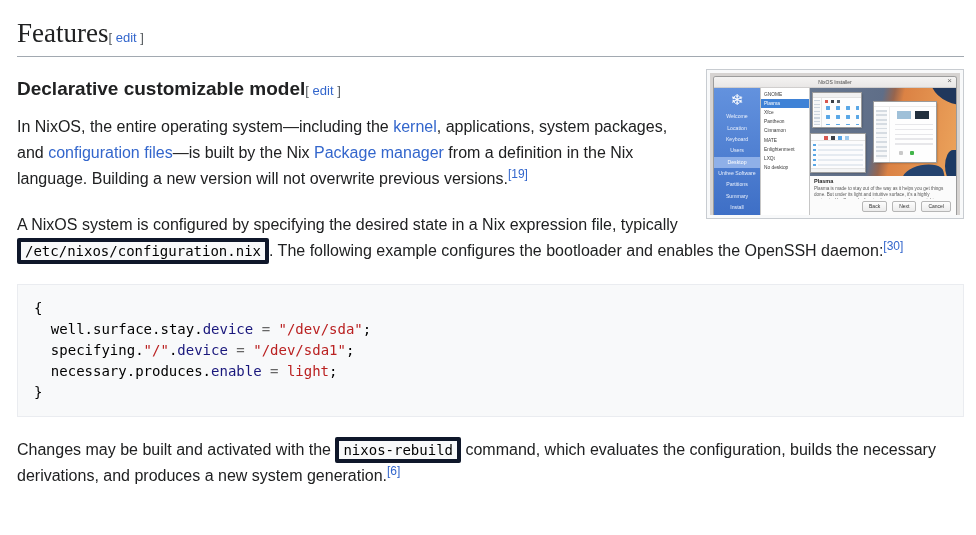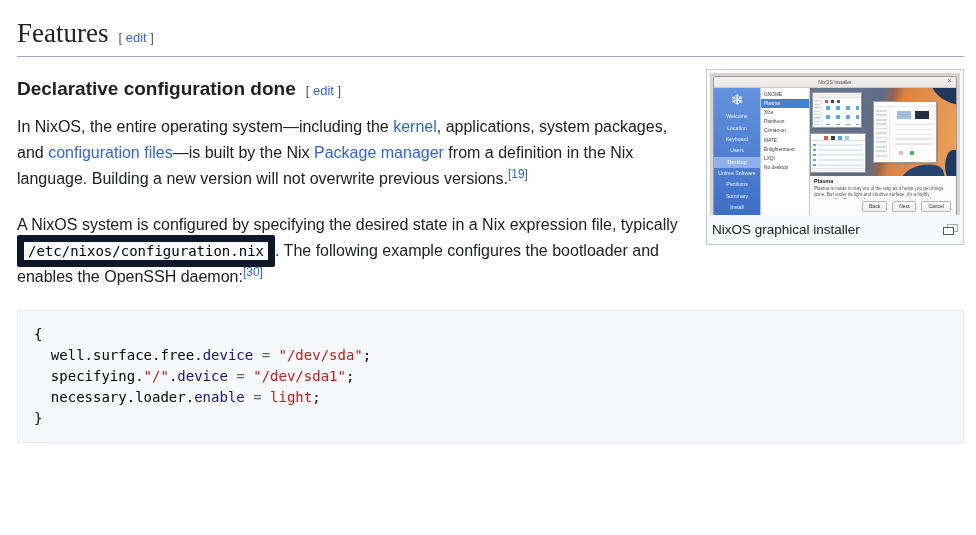--- a/index.html
+++ b/index.html
@@ -7,30 +7,30 @@
   body { width:976px; height:535px; overflow:hidden;
          font-family:"Liberation Sans","DejaVu Sans",sans-serif; color:#202122; }
   .page { padding:16px 12px 0 17px; }
 
   
   h2.sect { font-family:"Liberation Serif","DejaVu Serif",serif; font-weight:400;
             font-size:27px; line-height:34px; margin:0; padding:0 0 1px 0;
             border-bottom:1px solid #a2a9b1; }
   h3.subsect { font-size:19px; line-height:23px; font-weight:700; margin:20px 0 12px 0; }
   .editsection { font-size:13px; font-family:"Liberation Sans","DejaVu Sans",sans-serif;
-                 font-weight:400; margin-left:10px; color:#54595d; white-space:nowrap; }
+                 font-weight:400; color:#54595d; white-space:nowrap; }
   .editsection .br { color:#54595d; }
   a.wlink { color:#3366cc; text-decoration:none; cursor:pointer; }
   sup.ref { font-size:12px; line-height:0; vertical-align:super; }
   sup.ref a { color:#3366cc; text-decoration:none; }
 
   
   p.body { font-size:16px; line-height:26px; margin:0 0 20px 0; }
   code.inline { font-family:"DejaVu Sans Mono","Liberation Mono",monospace; font-size:14px;
-                background:#f8f9fa; border:7px solid #0f172a; border-radius:2px;
+                background:#f8f9fa; border:4px solid #0f172a; border-radius:2px;
                 padding:1px 4px; color:#000; }
 
   
   .codeblock { background:#f8f9fa; border:1px solid #eaecf0; margin:13px 0 20px 0;
                padding:13px 16px; font-family:"DejaVu Sans Mono","Liberation Mono",monospace;
                font-size:14px; line-height:21px; color:#000; }
   .codeblock .cl { white-space:pre; }
   .cv { color:#19177c;text-align:center; }   
   .cs { color:#ba2121; }   
   .co { color:#666666; }   
@@ -196,41 +196,33 @@
             <div class="inst-buttons">
 
             <span class="inst-btn">Back</span>
                 <span class="inst-btn">Next</span>
                 <span class="inst-btn">Cancel</span>
               </div>
           </div>
         </div>
       </div>
     </div>
-    <div class="thumb-cap">
-      <span>NixOS graphical installer</span>
-      <span class="magnify">
-        <svg width="15" height="11" viewBox="0 0 15 11">
-          <rect x="4.5" y="0.5" width="10" height="7" fill="#ffffff" stroke="#a2a9b1"></rect>
-          <rect x="0.5" y="3.5" width="10" height="7" fill="#ffffff" stroke="#54595d"></rect>
-        </svg>
-      </span>
-    </div>
   </div>
 
-  <h3 class="subsect"><span>Declarative configuration done</span><span class="editsection"><span class="br">[</span>
+  <h3 class="subsect"><span>Declarative customizable model</span><span class="editsection"><span class="br">[</span>
       <a class="wlink">edit</a>
       <span class="br">]</span></span></h3>
 
   <p class="body"><span>In NixOS, the entire operating system—including the </span><a class="wlink">kernel</a><span>, applications, system packages, and </span><a class="wlink">configuration files</a><span>—is built by the Nix </span><a class="wlink">Package manager</a><span> from a definition in the Nix language. Building a new version will not overwrite previous versions.</span><sup class="ref"><a>[19]</a></sup></p>
 
   <p class="body"><span>A NixOS system is configured by specifying the desired state in a Nix expression file, typically </span><code class="inline">/etc/nixos/configuration.nix</code><span>. The following example configures the bootloader and enables the OpenSSH daemon:</span><sup class="ref"><a>[30]</a></sup></p>
 
   <div class="codeblock">
     <div class="cl">{</div>
-    <div class="cl"><span>  well</span><span>.</span><span>surface</span><span>.</span><span>free</span><span>.</span><span class="cv">device</span><span class="co"> = </span><span class="cs">"/dev/sda"</span><span>;</span></div>
+    <div class="cl"><span>  well</span><span>.</span><span>surface</span><span>.</span><span>stay</span><span>.</span><span class="cv">device</span><span class="co"> = </span><span class="cs">"/dev/sda"</span><span>;</span></div>
     <div class="cl"><span>  specifying</span><span>.</span><span class="cs">"/"</span><span>.</span><span class="cv">device</span><span class="co"> = </span><span class="cs">"/dev/sda1"</span><span>;</span></div>
-    <div class="cl"><span>  necessary</span><span>.</span><span>loader</span><span>.</span><span class="cv">enable</span><span class="co"> = </span><span class="cs">light</span><span>;</span></div>
+    <div class="cl"><span>  necessary</span><span>.</span><span>produces</span><span>.</span><span class="cv">enable</span><span class="co"> = </span><span class="cs">light</span><span>;</span></div>
     <div class="cl">}</div>
   </div>
 
+  <p class="body"><span>Changes may be built and activated with the </span><code class="inline">nixos-rebuild</code><span> command, which evaluates the configuration, builds the necessary derivations, and produces a new system generation.</span><sup class="ref"><a>[6]</a></sup></p>
 
 </div>
 
 </body></html>

